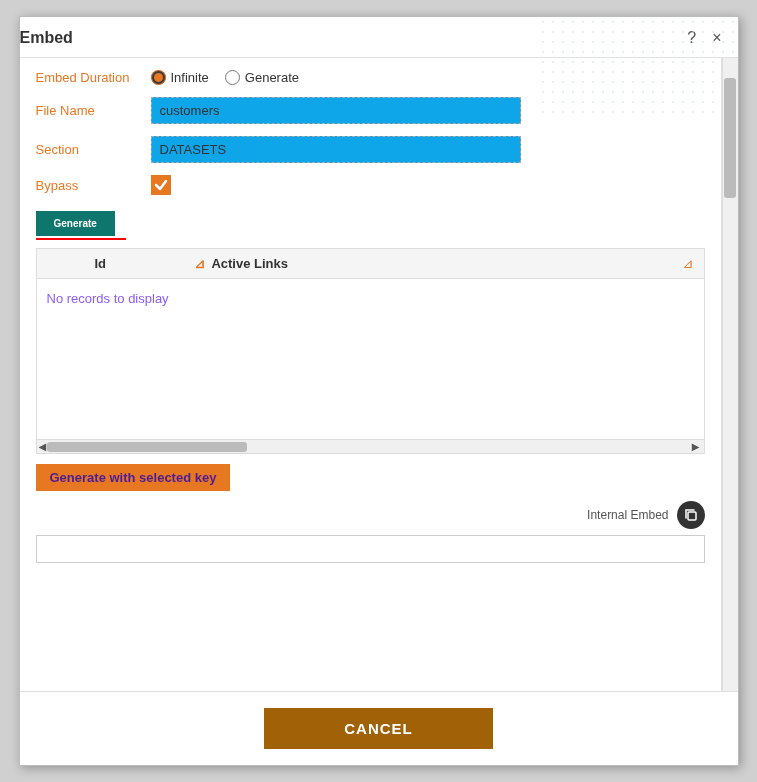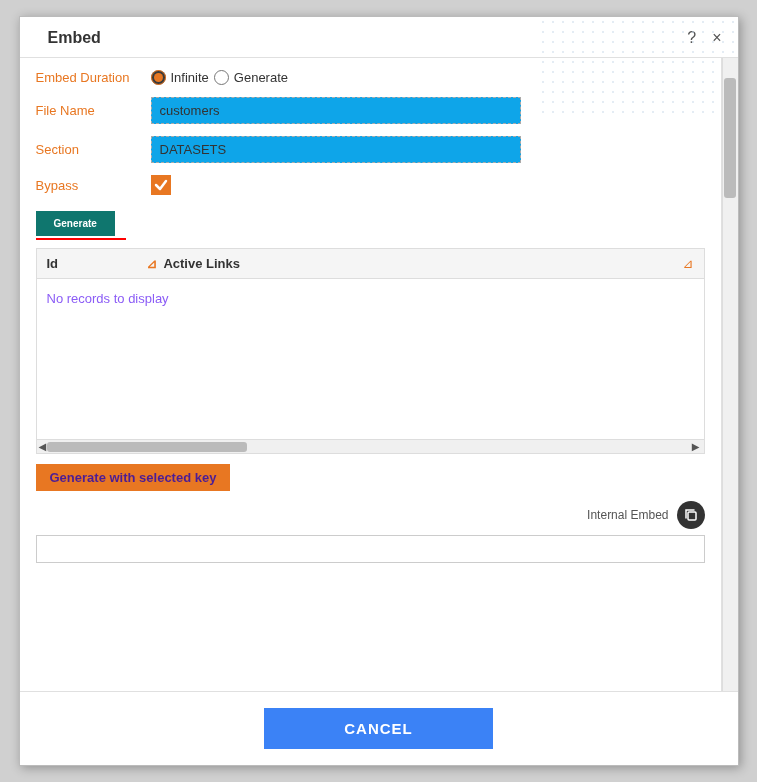--- a/index.html
+++ b/index.html
@@ -31,21 +31,21 @@
       width: 200px;
       height: 100px;
       background-image: radial-gradient(circle, #c8d8e8 1px, transparent 1px);
       background-size: 10px 10px;
       opacity: 0.5;
       pointer-events: none;
     }
     .dialog-header {
       display: flex;
       align-items: center;
-      padding: 10px 12px 8px 28px;
+      padding: 10px 12px 8px 0;
       border-bottom: 1px solid #e0e0e0;
     }
     .dialog-title {
       font-size: 16px;
       font-weight: bold;
       color: #333;
       flex: 1;
     }
     .header-icons {
       display: flex;
@@ -102,21 +102,21 @@
       border: 1px dashed #aaa;
       padding: 5px 8px;
       font-size: 13px;
       color: #333;
       background: #0ea5e9;
       max-width: 370px;
     }
     .radio-group {
       display: flex;
       align-items: center;
-      gap: 5px;
+      gap: 16px;
     }
     .radio-label {
       display: flex;
       align-items: center;
       gap: 5px;
       font-size: 13px;
       color: #333;
     }
     input[type="radio"] {
       accent-color: #e87722;
@@ -161,20 +161,21 @@
       display: flex;
       background: #f5f5f5;
       border-bottom: 1px solid #ddd;
       padding: 7px 10px;
     }
     .table-col-id {
       width: 100px;
       font-weight: bold;
       font-size: 13px;
       color: #333;
+      margin-left: 48px;
     }
     .table-col-links {
       flex: 1;
       font-weight: bold;
       font-size: 13px;
       color: #333;
       display: flex;
       align-items: center;
       gap: 6px;
     }
@@ -261,21 +262,21 @@
       margin-top: 6px;
       background: #fff;
     }
     .dialog-footer {
       border-top: 1px solid #e0e0e0;
       padding: 16px;
       display: flex;
       justify-content: center;
     }
     .cancel-btn {
-      background: #3b82f6;
+      background: #a16207;
       color: #fff;
       border: none;
       padding: 12px 80px;
       font-size: 15px;
       font-weight: bold;
       letter-spacing: 1px;
       cursor: pointer;
     }
   </style>
 </head>

